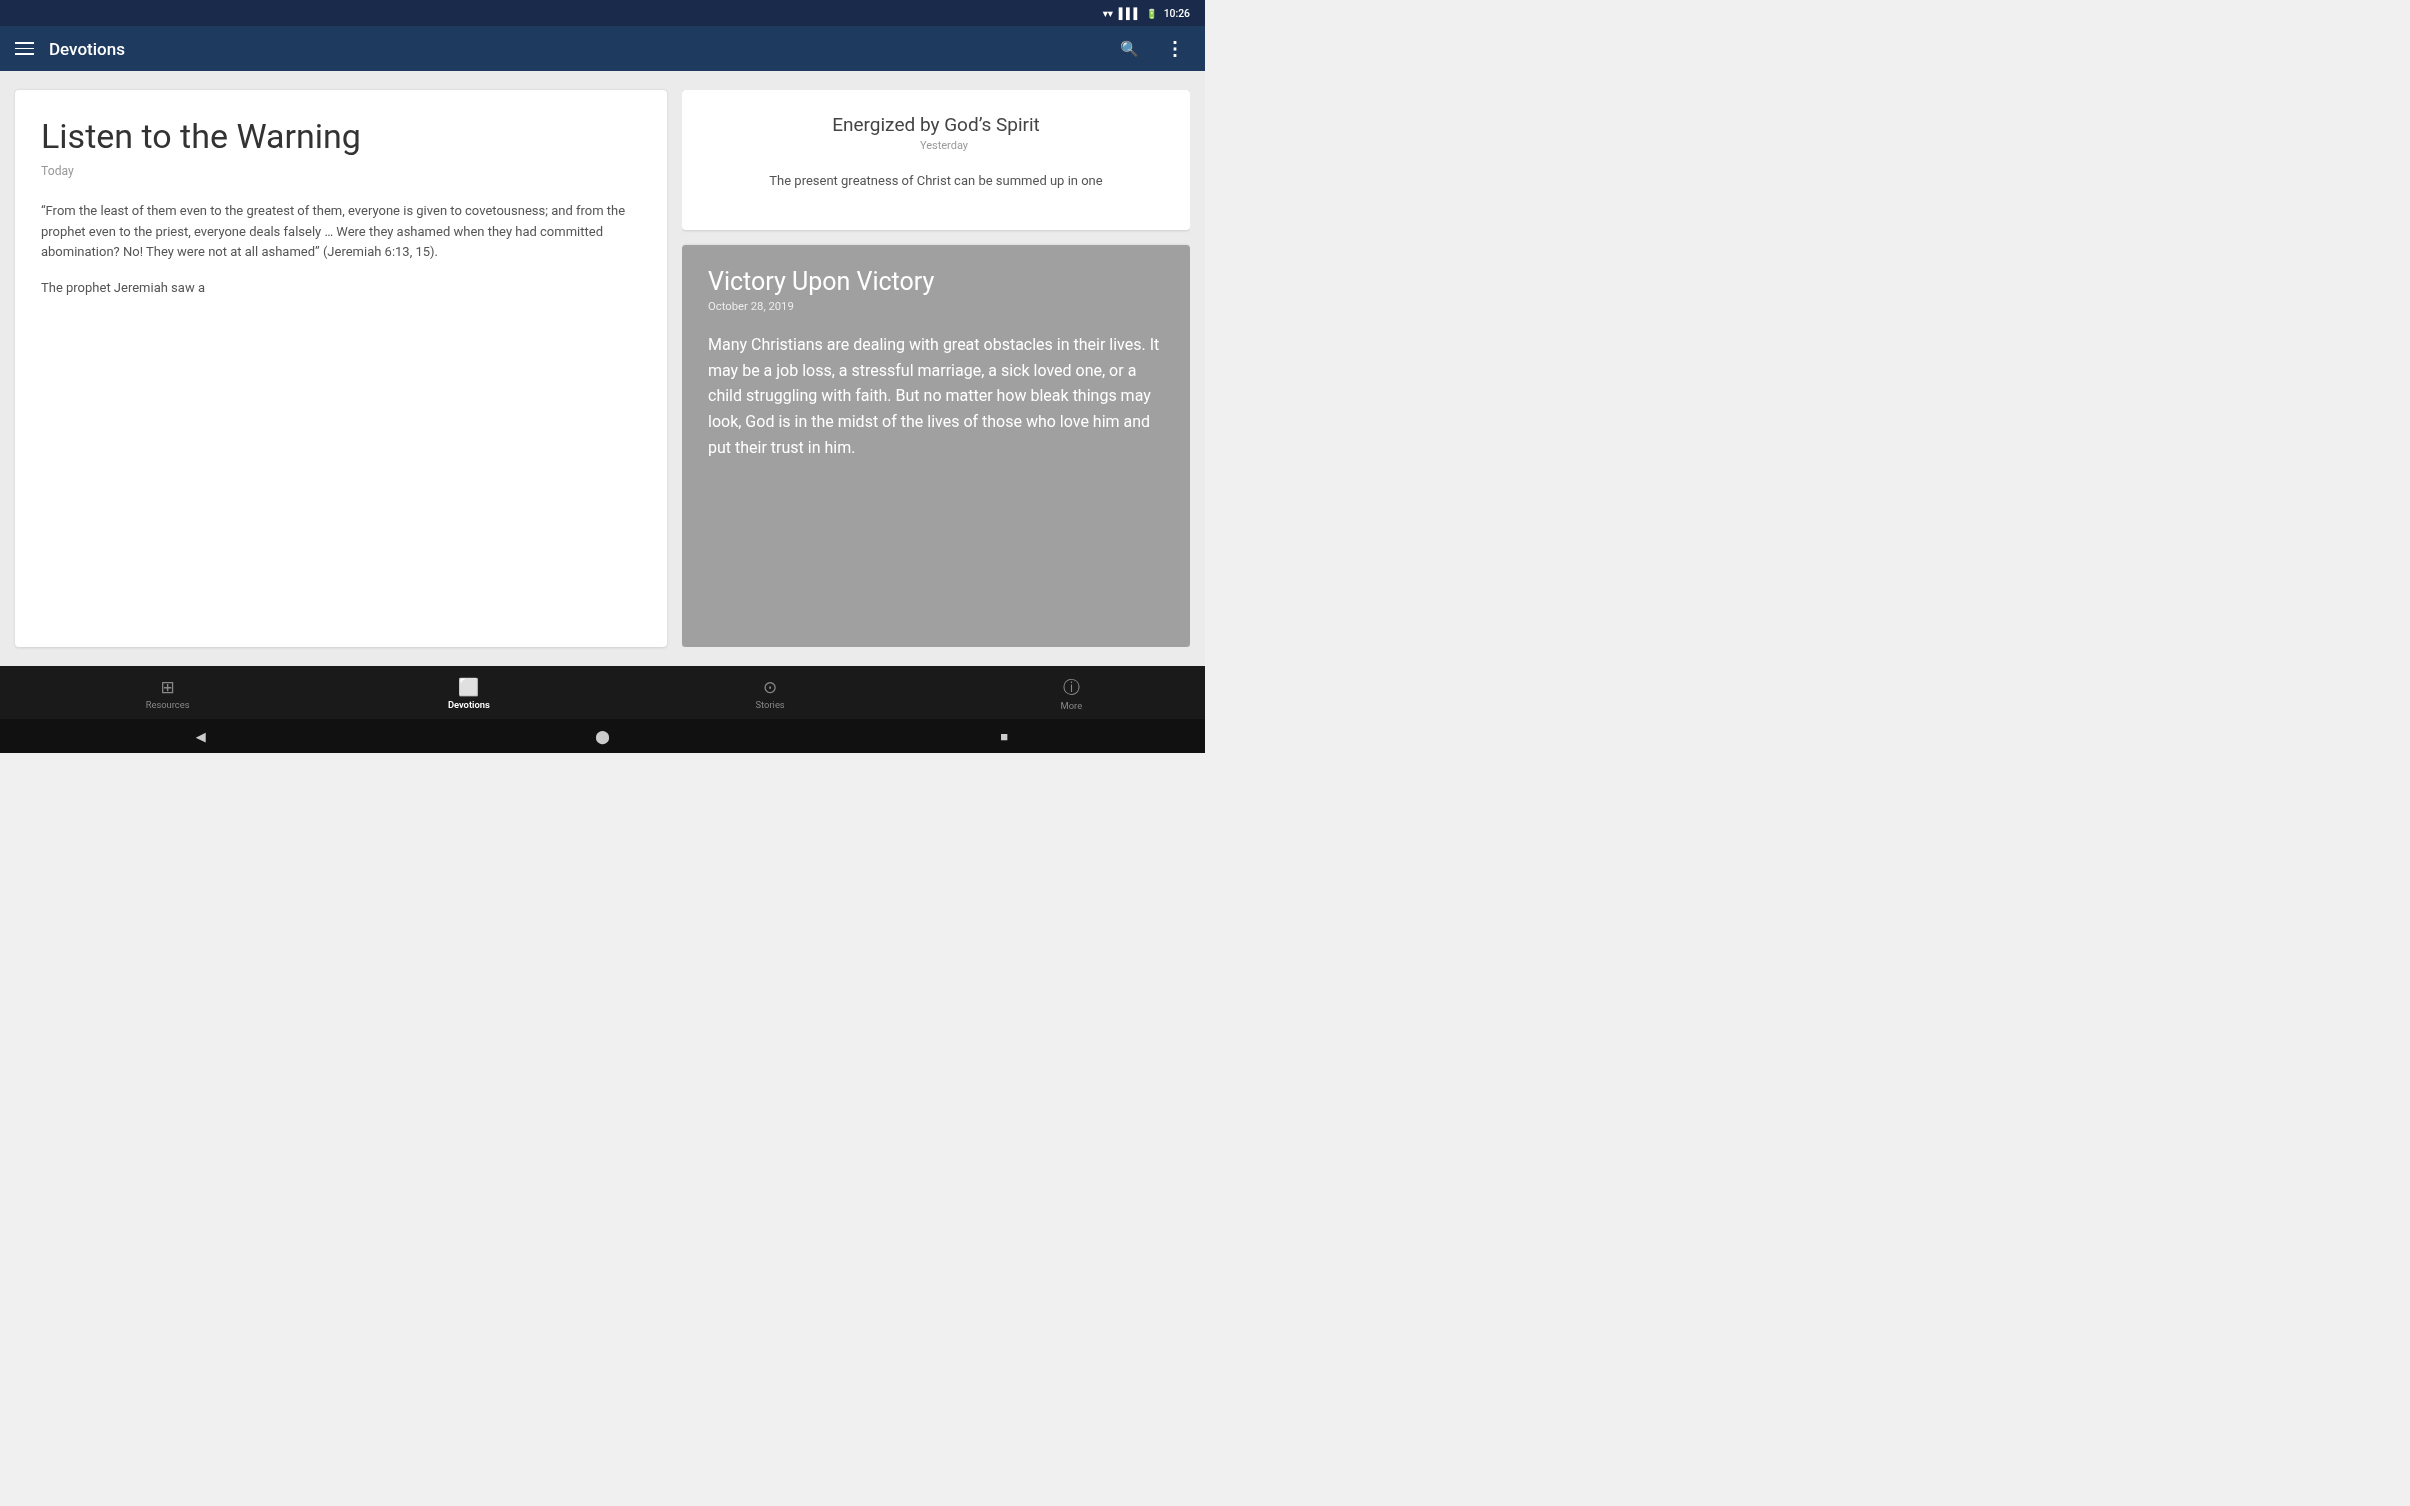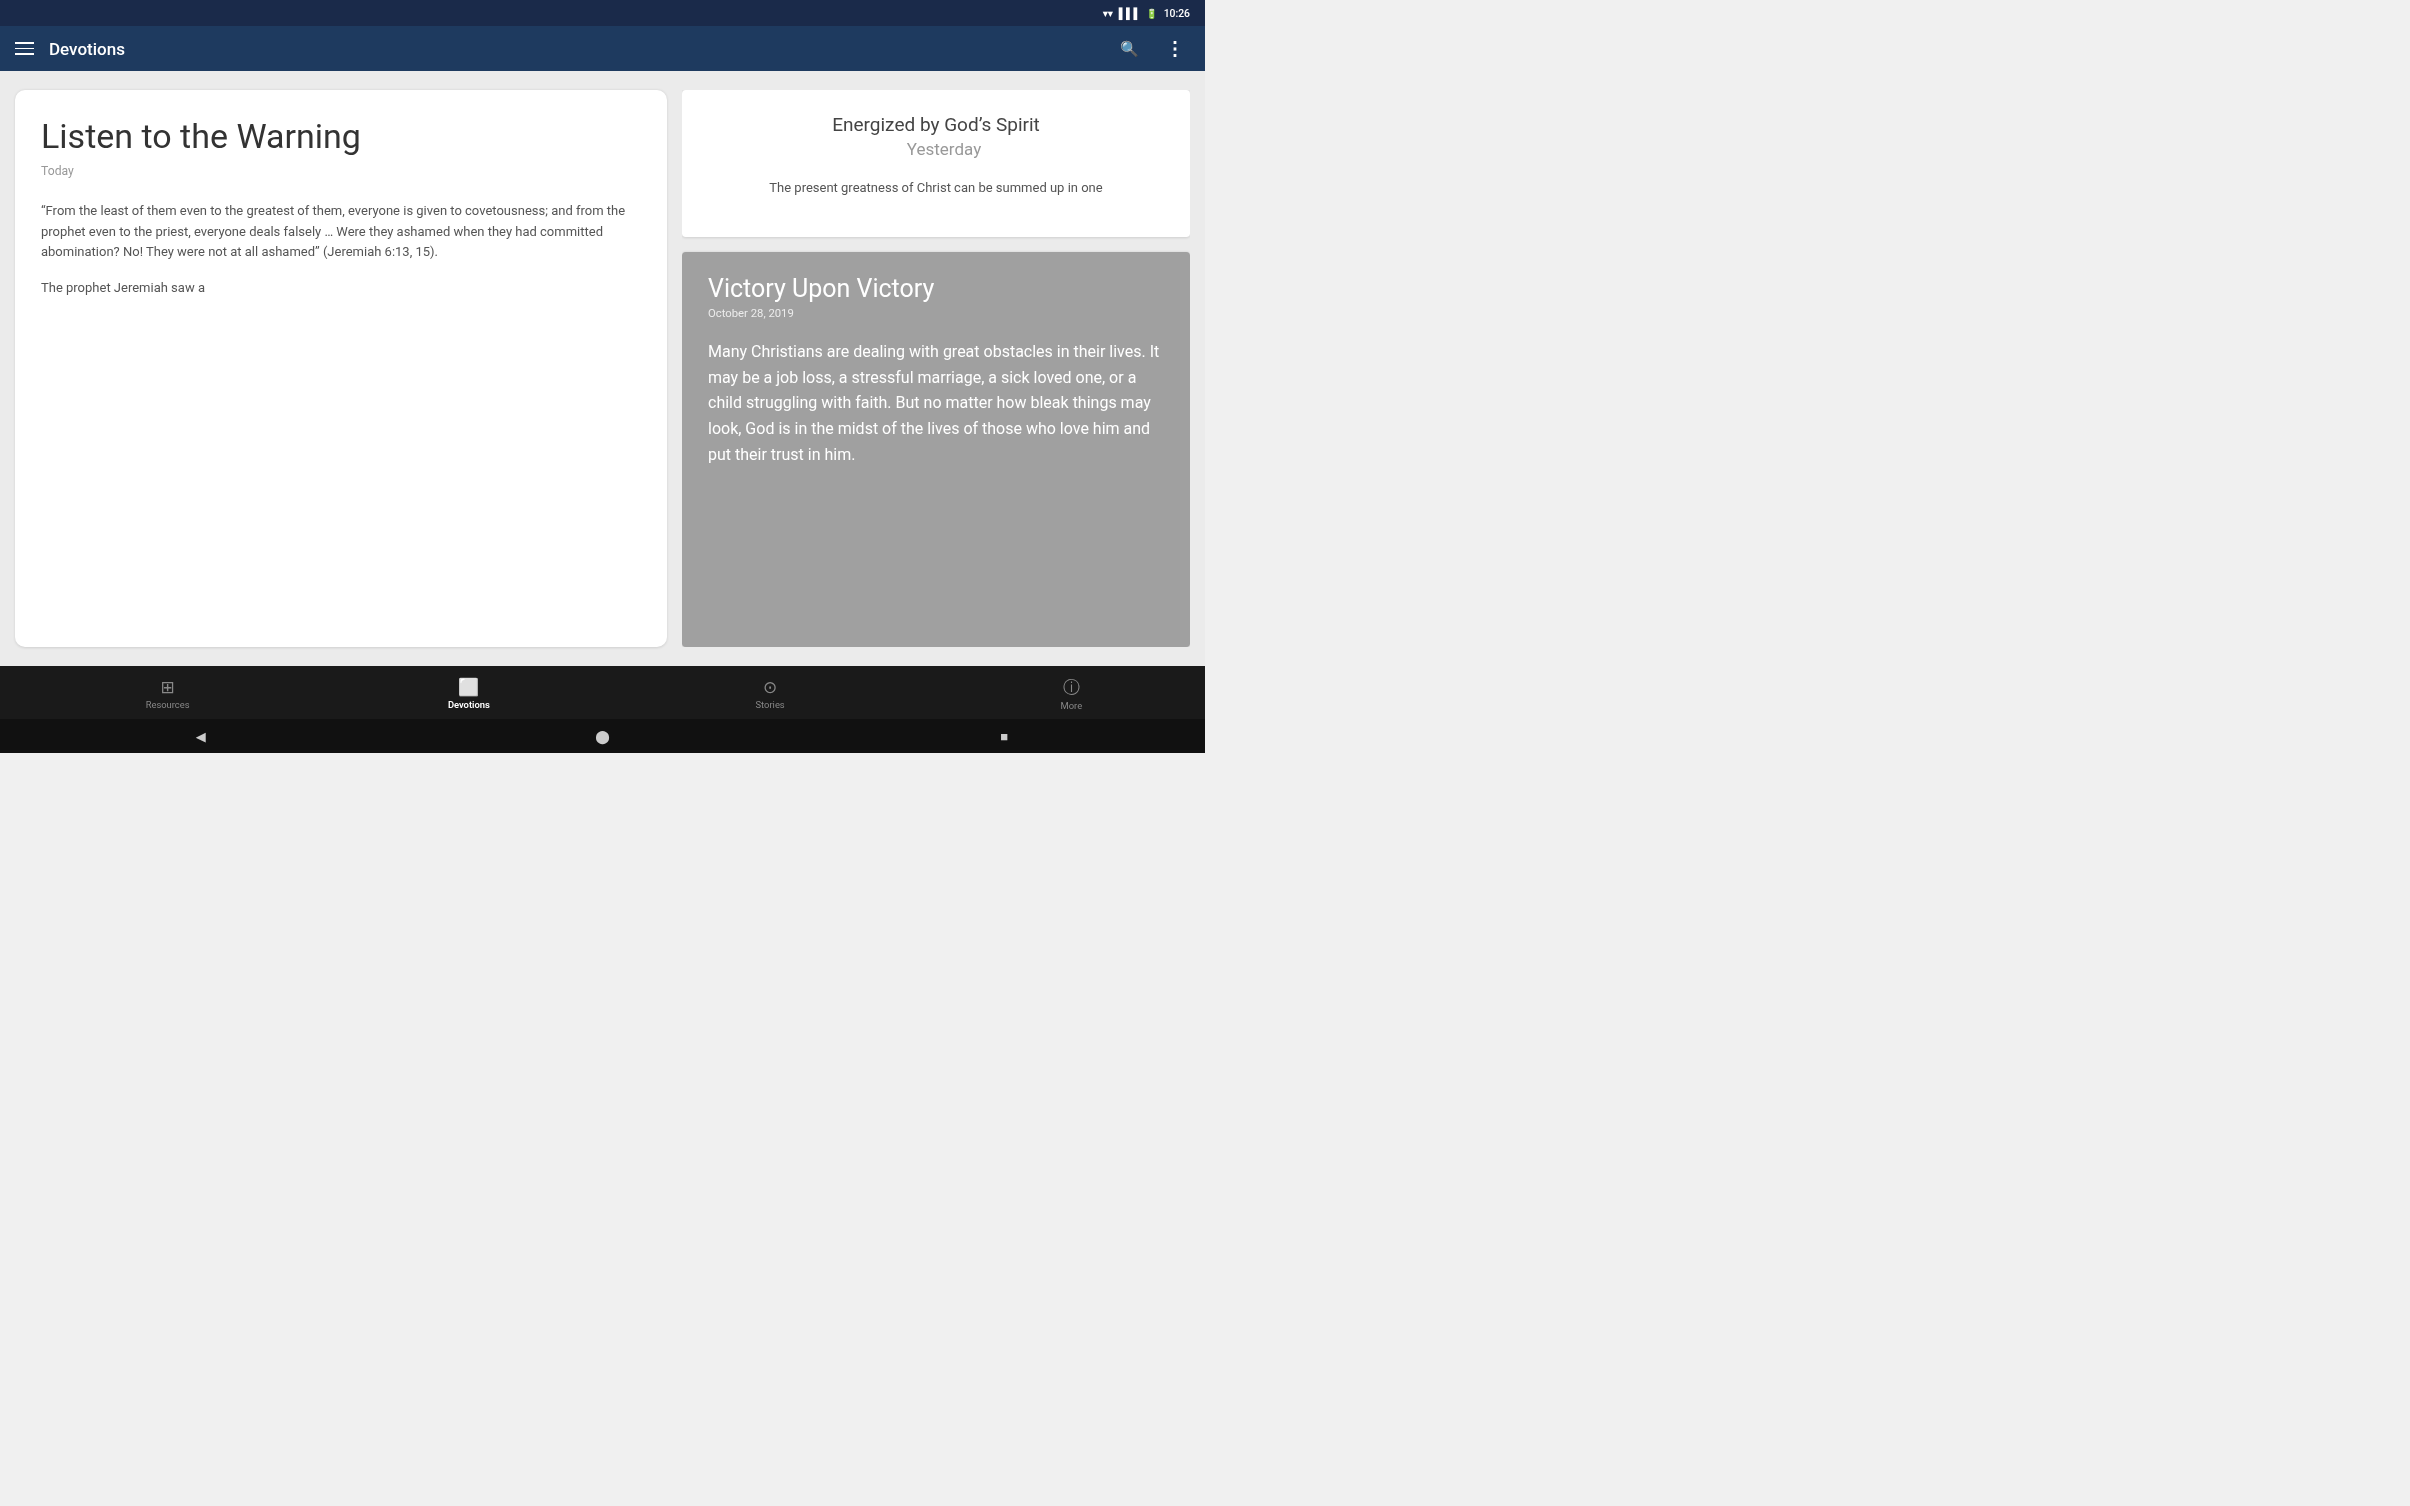--- a/index.html
+++ b/index.html
@@ -81,21 +81,21 @@
       padding: 19px 15px;
       display: flex;
       gap: 15px;
       height: calc(753px - 26px - 45px - 53px - 34px);
       overflow: hidden;
     }
 
     
     .card-left {
       background: white;
-      border-radius: 10px;
+      border-radius: 4px;
       flex: 1;
       padding: 26px 26px 19px 26px;
       overflow: hidden;
       box-shadow: 0 0.9px 2.8px rgba(0,0,0,0.12);
     }
     .card-title-large {
       font-size: 34px;
       font-weight: 400;
       color: #333;
       line-height: 1.2;
@@ -132,21 +132,21 @@
       max-height: 226px;
       text-align: center;
     }
     .card-title-medium {
       font-size: 19px;
       font-weight: 400;
       color: #444;
       margin-bottom: 3.8px;
     }
     .card-date {
-      font-size: 17px;
+      font-size: 11px;
       color: #999;
       margin-bottom: 19px;
       margin-left: 16px;
     }
 
     
     .card-right-bottom {
       background: #a0a0a0;
       border-radius: 3.8px;
       padding: 22.6px 26px;

